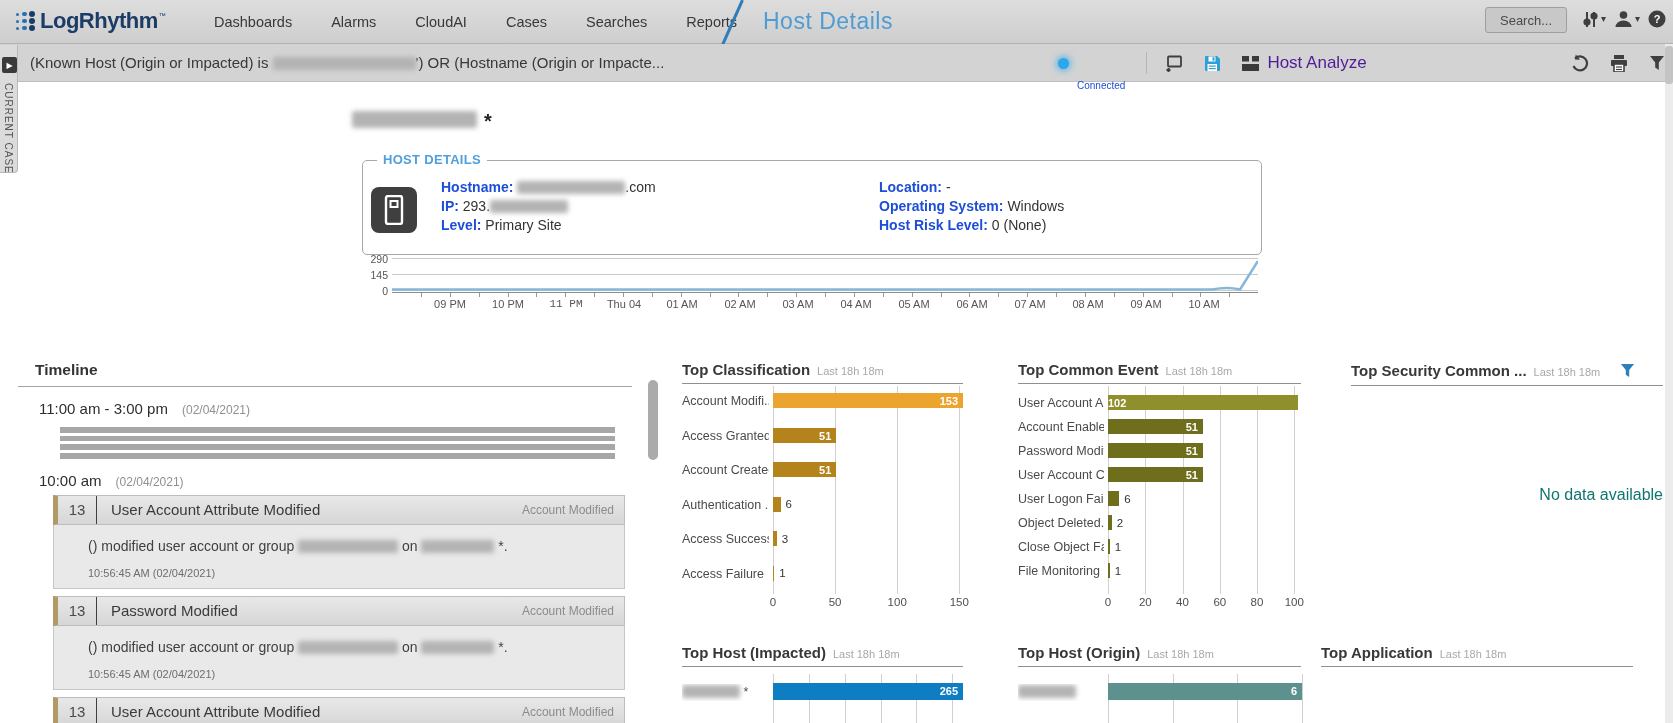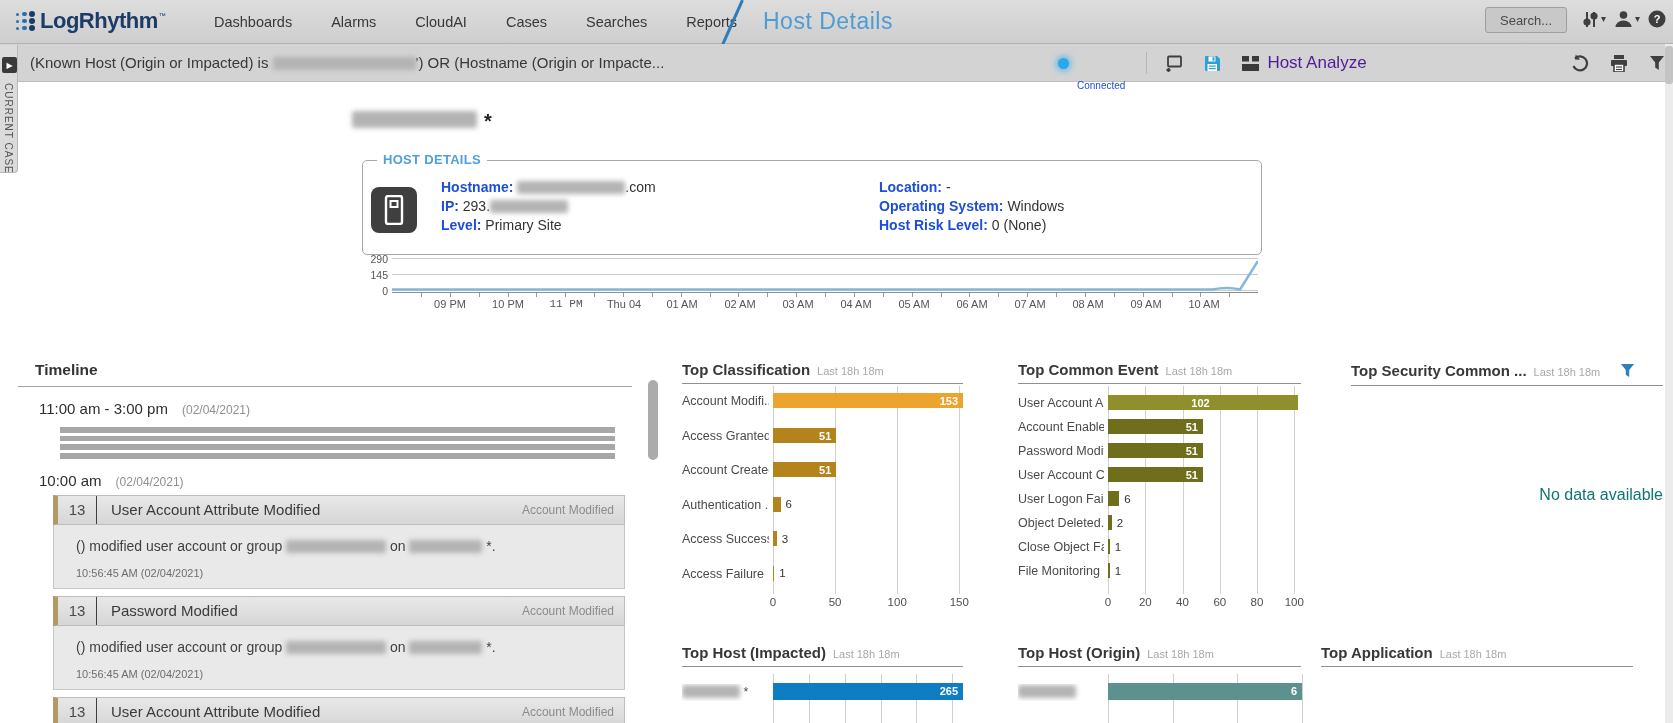--- a/index.html
+++ b/index.html
@@ -85,21 +85,21 @@
   .tgroup .g-time { color:#2e2e2e; }
   .tgroup .g-date { color:#909090; margin-left:14px; font-size:12px; }
   .stripes { margin:10px 0 4px 42px; }
   .stripe { width:555px; height:5.5px; background:#a7a7a7; margin-bottom:3.2px; cursor:pointer; }
   .tcard { margin:5px 7px 7px 35px; width:572px; cursor:pointer; }
   .tcard-head { display:flex; align-items:stretch; height:30px; background:linear-gradient(#e8e8e8,#d6d6d6); border:1px solid #bdbdbd; border-left:5px solid #b29a67; }
   .tcard-count { width:38px; text-align:center; font-size:15px; color:#4a4a4a; line-height:28px; }
   .tcard-vr { width:1px; background:#3f3f3f; }
   .tcard-title { font-size:15px; color:#3a3a3a; line-height:28px; padding-left:14px; }
   .tcard-tag { margin-left:auto; font-size:12px; color:#8c8c8c; line-height:28px; padding-right:10px; }
-  .tcard-body { background:#e9e9e9; border:1px solid #c6c6c6; border-top:none; padding:13px 10px 9px 22px; }
+  .tcard-body { background:#e9e9e9; border:1px solid #c6c6c6; border-top:none; padding:13px 10px 9px 34px; }
   .tcard-text { font-size:14px; color:#3f3f3f; }
   .tcard-time { font-size:11px; color:#6e6e6e; margin-top:13px; }
   
   .panel { position:absolute; }
   .panel-head { display:flex; align-items:baseline; gap:7px; padding-bottom:5px; border-bottom:1px solid #909090; }
   .panel-title { font-size:15px; font-weight:bold; color:#383838; white-space:nowrap; }
   .panel-range { font-size:11px; color:#a8a8a8; white-space:nowrap; }
   .chart-area { position:relative; }
   .cgrid { position:absolute; width:1px; background:#d0d0d0; }
   .crow-label { position:absolute; font-size:12.5px; color:#4a4a4a; white-space:nowrap; overflow:hidden; }
@@ -415,21 +415,21 @@
         <div class="cgrid" style="left: 164.5px; top: 2px; height: 208px;"></div>
         <span class="caxis-lab" style="left: 144.5px; top: 212px;">40</span>
         <div class="cgrid" style="left: 201.8px; top: 2px; height: 208px;"></div>
         <span class="caxis-lab" style="left: 181.8px; top: 212px;">60</span>
         <div class="cgrid" style="left: 239px; top: 2px; height: 208px;"></div>
         <span class="caxis-lab" style="left: 219px; top: 212px;">80</span>
         <div class="cgrid" style="left: 276.3px; top: 2px; height: 208px;"></div>
         <span class="caxis-lab" style="left: 256.3px; top: 212px;">100</span>
         <div class="crow-label" style="left: 0px; top: 12px; width: 86px; height: 15px; line-height: 15px;">User Account A...</div>
         <div class="cbar" style="left: 90px; top: 11px; width: 190px; height: 15px; background: rgb(143, 143, 43);"></div>
-        <span class="cval-in" style="left: 90px; top: 13px; width: 185px; text-align: center;">102</span>
+        <span class="cval-in" style="left: 90px; top: 13px; width: 185px; text-align: left;">102</span>
         <div class="crow-label" style="left: 0px; top: 36px; width: 86px; height: 15px; line-height: 15px;">Account Enabled</div>
         <div class="cbar" style="left: 90px; top: 35px; width: 95px; height: 15px; background: rgb(111, 110, 29);"></div>
         <span class="cval-in" style="left: 90px; top: 37px; width: 90px; text-align: right;">51</span>
         <div class="crow-label" style="left: 0px; top: 60px; width: 86px; height: 15px; line-height: 15px;">Password Modif...</div>
         <div class="cbar" style="left: 90px; top: 59px; width: 95px; height: 15px; background: rgb(111, 110, 29);"></div>
         <span class="cval-in" style="left: 90px; top: 61px; width: 90px; text-align: right;">51</span>
         <div class="crow-label" style="left: 0px; top: 84px; width: 86px; height: 15px; line-height: 15px;">User Account C...</div>
         <div class="cbar" style="left: 90px; top: 83px; width: 95px; height: 15px; background: rgb(111, 110, 29);"></div>
         <span class="cval-in" style="left: 90px; top: 85px; width: 90px; text-align: right;">51</span>
         <div class="crow-label" style="left: 0px; top: 108px; width: 86px; height: 15px; line-height: 15px;">User Logon Fail...</div>

